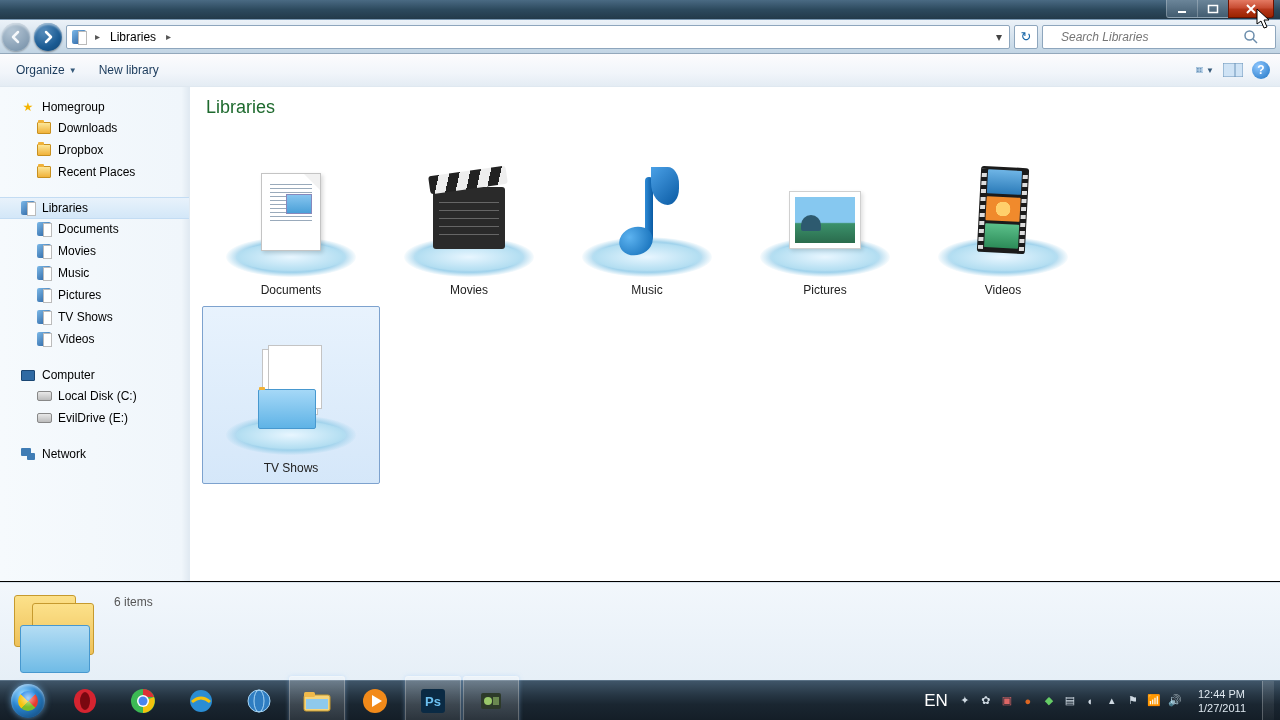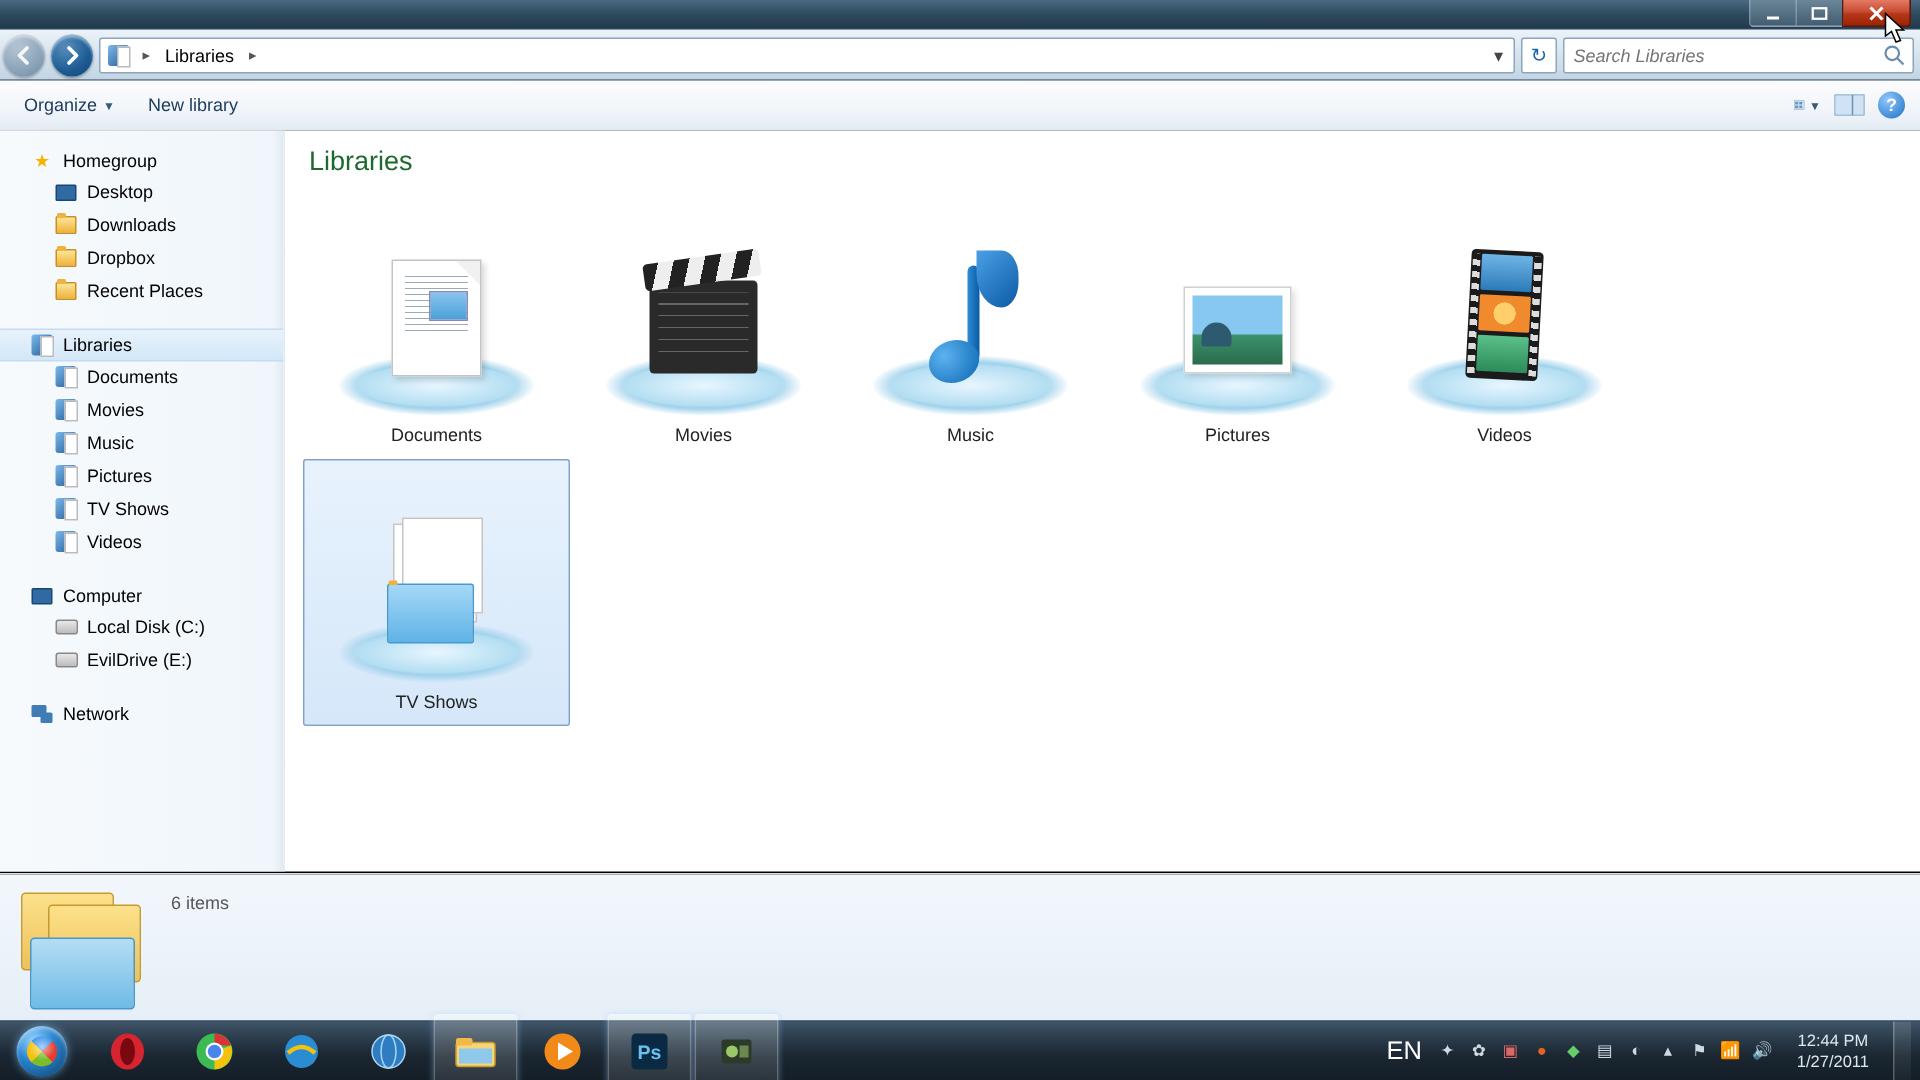--- a/index.html
+++ b/index.html
@@ -19,21 +19,21 @@
   .navbar { height:35px; background:linear-gradient(180deg,#ecf2f8 0%,#d6e3ee 50%,#c2d5e4 100%); border-top:1px solid #7a99b4; border-bottom:1px solid #93a8bb; display:flex; align-items:center; padding:0 4px 0 2px; gap:4px; }
   .navbtn { width:28px; height:28px; border-radius:50%; background:radial-gradient(circle at 35% 30%,#4f86b6 10%,#1b5b93 60%,#124470 100%); display:flex; align-items:center; justify-content:center; box-shadow:inset 0 2px 2px rgba(255,255,255,.5),0 1px 2px rgba(0,0,0,.4); }
   .navbtn.back { background:radial-gradient(circle at 35% 30%,#9fb4c6 10%,#7690a8 60%,#54728d 100%); opacity:.75; }
   .navbtn svg { width:16px; height:16px; }
   .breadcrumb { flex:1; height:24px; background:#fff; border:1px solid #8ea6bd; border-radius:2px; display:flex; align-items:center; padding:0 2px; gap:0; }
   .bc-icon { width:20px; height:20px; display:flex; align-items:center; justify-content:center; }
   .bc-sep { color:#555; padding:0 6px; font-size:10px; }
   .bc-item { padding:0 4px; }
   .bc-drop { margin-left:auto; width:16px; text-align:center; color:#444; cursor:default; }
   .refresh { width:24px; height:24px; background:#fff; border:1px solid #8ea6bd; border-radius:2px; display:flex; align-items:center; justify-content:center; color:#1b5b93; cursor:default; }
-  .searchbox { width:234px; height:24px; background:#fff; border:1px solid #8ea6bd; border-radius:2px; display:flex; align-items:center; padding:0 4px; }
+  .searchbox { width:234px; height:24px; background:#fff; border:1px solid #8ea6bd; border-radius:2px; display:flex; align-items:center; padding:0 16px; }
   .searchbox input { flex:1; border:none; outline:none; font-style:italic; color:#888; font-size:12px; background:transparent; }
   .searchbox .sicon { width:16px; height:16px; }
   .refresh-arrows { font-size:13px; line-height:1; color:#1967a8; }
 
   
   .toolbar { height:33px; background:linear-gradient(180deg,#fcfcfd 0%,#f1f5fa 60%,#e4ecf4 100%); border-bottom:1px solid #dfe8f0; display:flex; align-items:center; padding:0 6px; gap:2px; }
   .tool { padding:4px 10px; color:#1a3a5b; border-radius:2px; cursor:default; }
   .tool.organize { display:flex; align-items:center; gap:4px; }
   .tool .arrow { font-size:8px; color:#365a7a; }
   .tool-right { margin-left:auto; display:flex; align-items:center; gap:2px; }
@@ -117,21 +117,21 @@
   .start { width:56px; height:40px; display:flex; align-items:center; justify-content:center; cursor:default; }
   .orb { width:34px; height:34px; border-radius:50%; background:radial-gradient(circle at 35% 30%,#8bd1ff 5%,#2a85d0 40%,#0b3a66 100%); position:relative; box-shadow:0 0 6px rgba(130,200,255,.6),inset 0 2px 3px rgba(255,255,255,.5); }
   .orb:before { content:""; position:absolute; inset:7px; border-radius:50%; background:conic-gradient(from 45deg,#e63b2e 0 90deg,#7bbd2a 90deg 180deg,#f4c20d 180deg 270deg,#2d8ceb 270deg 360deg); filter:blur(.3px); }
   .orb:after { content:""; position:absolute; inset:7px; border-radius:50%; background:radial-gradient(circle at 50% 35%,rgba(255,255,255,.6),transparent 55%); }
   .tbtn { width:56px; height:50px; display:flex; align-items:center; justify-content:center; border-radius:3px; margin:0 1px; cursor:default; position:relative; }
   .tbtn.active { background:linear-gradient(180deg,rgba(255,255,255,.25),rgba(255,255,255,.08)); box-shadow:inset 0 0 0 1px rgba(255,255,255,.25),0 0 4px rgba(150,200,255,.4); }
   .tbtn .ticon2 { width:30px; height:26px; display:flex; align-items:center; justify-content:center; }
   .tray { margin-left:auto; display:flex; align-items:center; gap:10px; padding:0 6px 0 10px; color:#dfe8f0; font-size:11px; }
   .tray-icons { display:flex; gap:7px; align-items:center; }
   .tri { width:14px; height:14px; display:flex; align-items:center; justify-content:center; color:#cfd9e2; }
-  .clock { text-align:center; line-height:14px; padding:0 6px; }
+  .clock { text-align:left; line-height:14px; padding:0 6px; }
   .showdesk { width:12px; height:40px; border-left:1px solid rgba(255,255,255,.25); background:linear-gradient(180deg,rgba(255,255,255,.12),rgba(255,255,255,.03)); }
 
   svg { display:block; }
   .cursor-img { position:absolute; width:16px; height:22px; top:8px; right:8px; pointer-events:none; z-index:9999; }
 </style>
 </head>
 <body>
 
 <div class="titlebar">
   <div class="win-controls">
@@ -217,26 +217,20 @@
 </div>
 
 <div class="content">
   <div class="sidebar">
 
     <div class="nav-group">
       <div class="nav-head">
         <span class="nicon star">★</span>
         <span>Homegroup</span>
       </div>
-      <div class="nav-item">
-          <span class="nicon">
-            <span class="screen-ic"></span>
-          </span>
-          <span>Desktop</span>
-        </div>
       <div class="nav-item">
           <span class="nicon">
             <span class="fold"></span>
           </span>
           <span>Downloads</span>
         </div>
       <div class="nav-item">
           <span class="nicon">
             <span class="fold"></span>
           </span>

